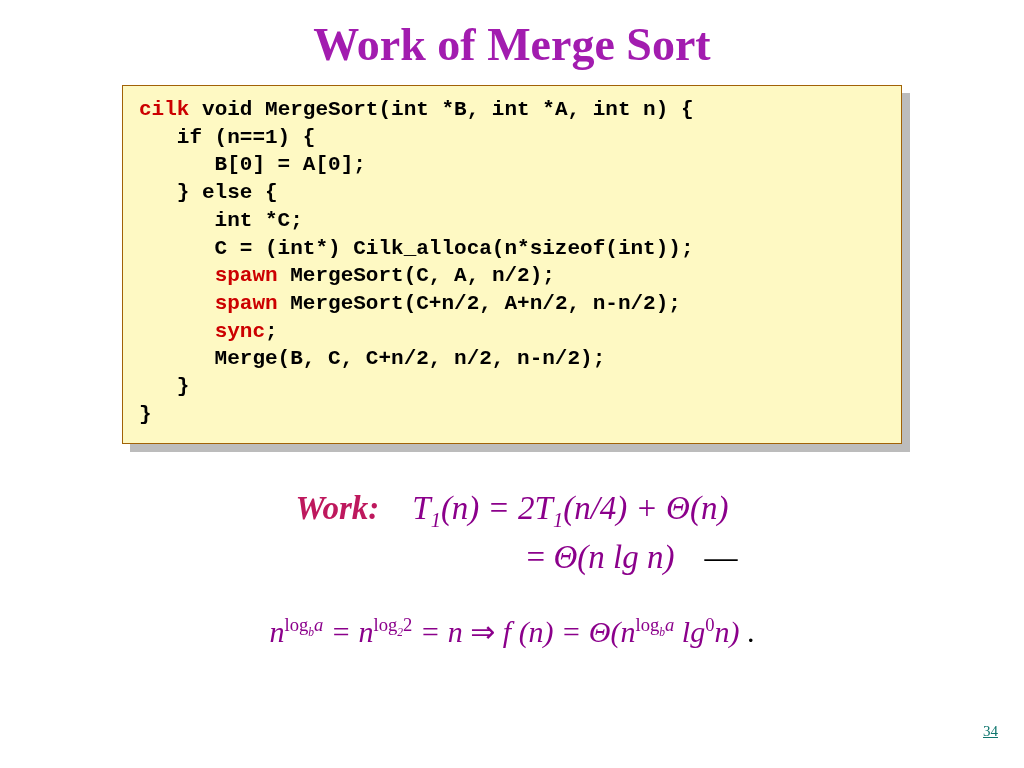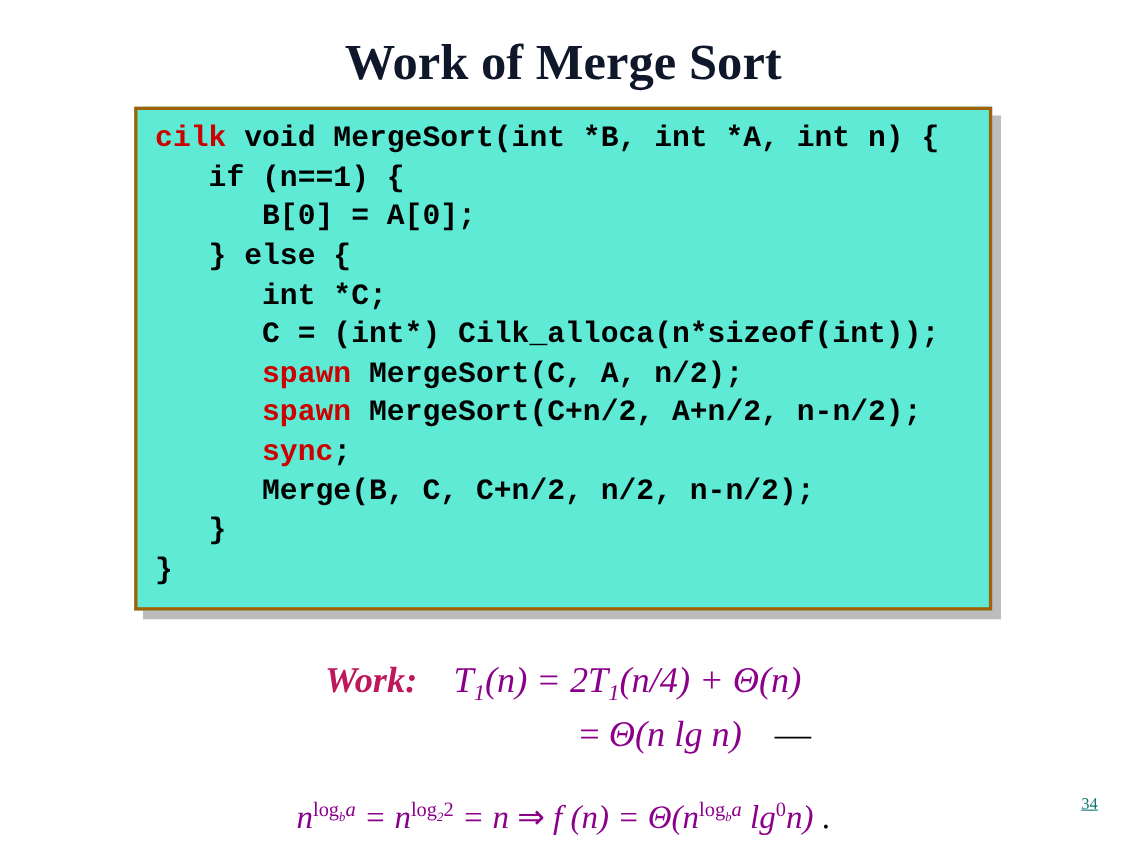--- a/index.html
+++ b/index.html
@@ -8,41 +8,41 @@
     height: 768px;
     background: #ffffff;
     font-family: "Times New Roman", Times, serif;
     position: relative;
     overflow: hidden;
   }
   .title {
     text-align: center;
     font-size: 46px;
     font-weight: bold;
-    color: #0f172a;
-    margin-top: 30px;
+    color: #a21caf;
+    margin-top: 18px;
   }
   .code-wrap {
     position: relative;
     margin: 14px auto 0;
     width: 780px;
   }
   .code-shadow {
     position: absolute;
     top: 8px; left: 8px;
     width: 100%; height: 100%;
     background: #bcbcbc;
   }
   .code-box {
     position: relative;
-    background: #5eead4;
-    border: 3px solid #a16207;
+    background: #fef9c3;
+    border: 1px solid #a16207;
     padding: 10px 16px 14px 16px;
     font-family: "Courier New", Courier, monospace;
-    font-size: 27px;
+    font-size: 21px;
     font-weight: bold;
     line-height: 1.32;
     color: #000;
     white-space: pre;
   }
   .kw { color: #cc0000; }
   .math-block {
     margin-top: 46px;
     text-align: center;
     font-size: 33px;

